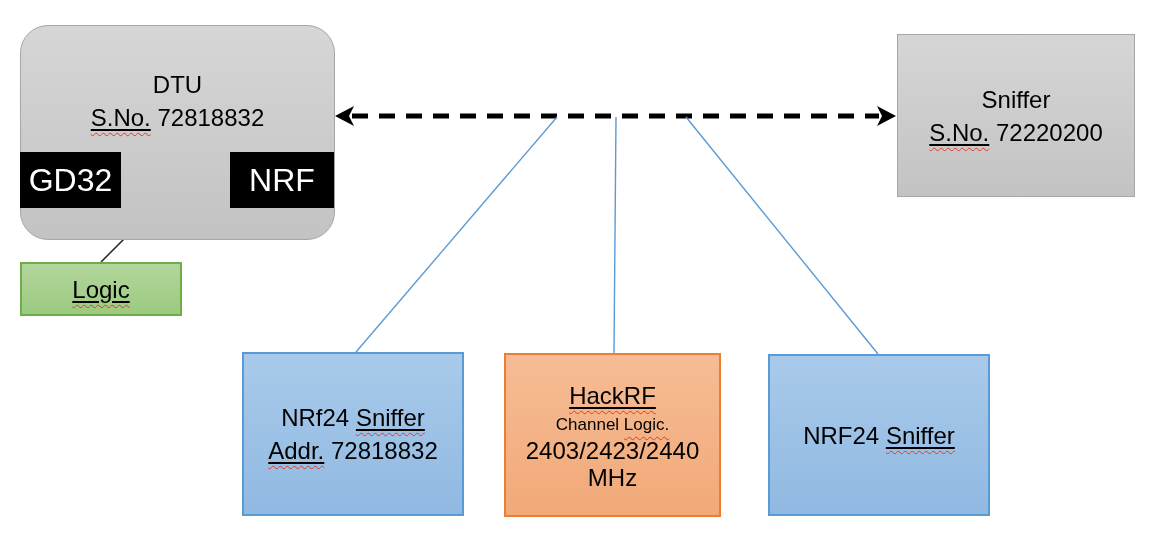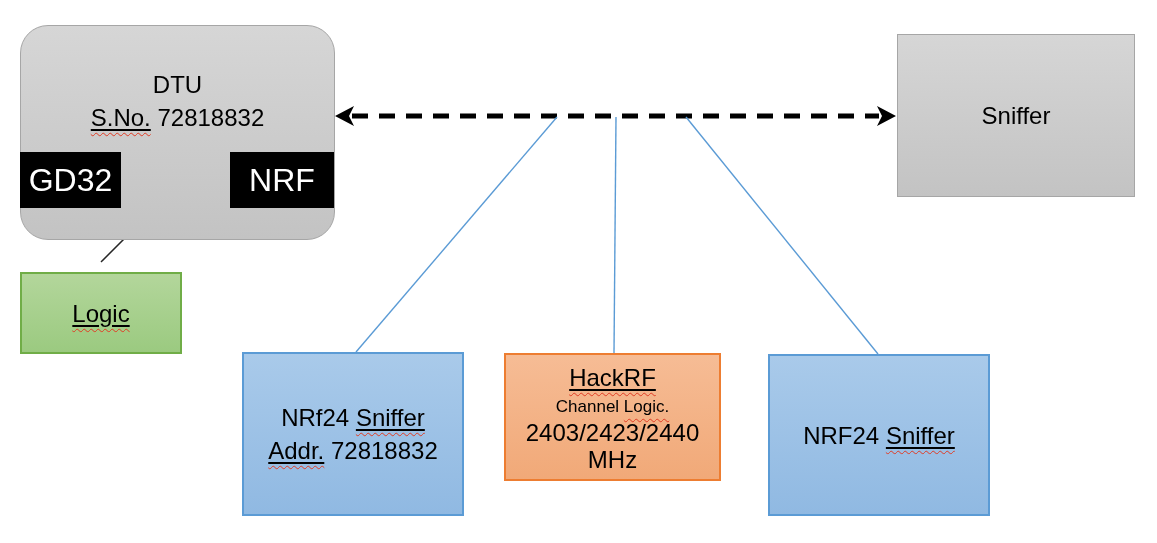--- a/index.html
+++ b/index.html
@@ -28,33 +28,32 @@
   .chip{
     position:absolute;
     background:var(--black-fill,#000);
     color:var(--chip-text,#fff);
     display:flex;align-items:center;justify-content:center;
     font-size:32px;
   }
   #gd32-chip{left:20px;top:152px;width:101px;height:56px;}
   #nrf-chip{left:230px;top:152px;width:104px;height:56px;}
   #logic-box{
-    left:20px;top:262px;width:162px;height:82px;
+    left:20px;top:262px;width:162px;height:54px;
     background:linear-gradient(180deg,var(--green-fill-top,#b3d69b),var(--green-fill-bottom,#9bca80));
     border:2px solid var(--green-border,#70ad47);
-    margin-top:10px;
   }
   .blue-box{
     background:linear-gradient(180deg,var(--blue-fill-top,#a9caea),var(--blue-fill-bottom,#90b9e2));
     border:2px solid var(--blue-border,#5b9bd5);
   }
   #sniffer-left-box{left:242px;top:352px;width:222px;height:164px;}
   #sniffer-right-box{left:768px;top:354px;width:222px;height:162px;}
   #hackrf-box{
-    left:504px;top:353px;width:217px;height:128px;
+    left:504px;top:353px;width:217px;height:164px;
     background:linear-gradient(180deg,var(--orange-fill-top,#f6bc95),var(--orange-fill-bottom,#f1a978));
     border:2px solid var(--orange-border,#ed7d31);
   }
   .sub-line{font-size:17px;line-height:25px;}
   .freq-line{font-size:24px;line-height:27px;}
   
   .u{
     text-decoration-line:underline;
     text-decoration-thickness:2px;
     text-underline-offset:3px;
@@ -114,20 +113,24 @@
   <div id="nrf-chip" class="chip">
     <span>NRF</span>
   </div>
 
   <div id="logic-box" class="box">
     <span class="u"><span class="sq">Logic</span></span>
   </div>
 
   <div id="inverter-box" class="box gray-box">
     <div>Sniffer</div>
+    <div>
+      <span class="u"><span class="sq">S.No.</span></span>
+      <span>72220200</span>
+    </div>
   </div>
 
   <div id="sniffer-left-box" class="box blue-box">
     <div>
       <span>NRf24</span>
       <span class="u"><span class="sq">Sniffer</span></span>
     </div>
     <div>
       <span class="u"><span class="sq">Addr.</span></span>
       <span>72818832</span>

